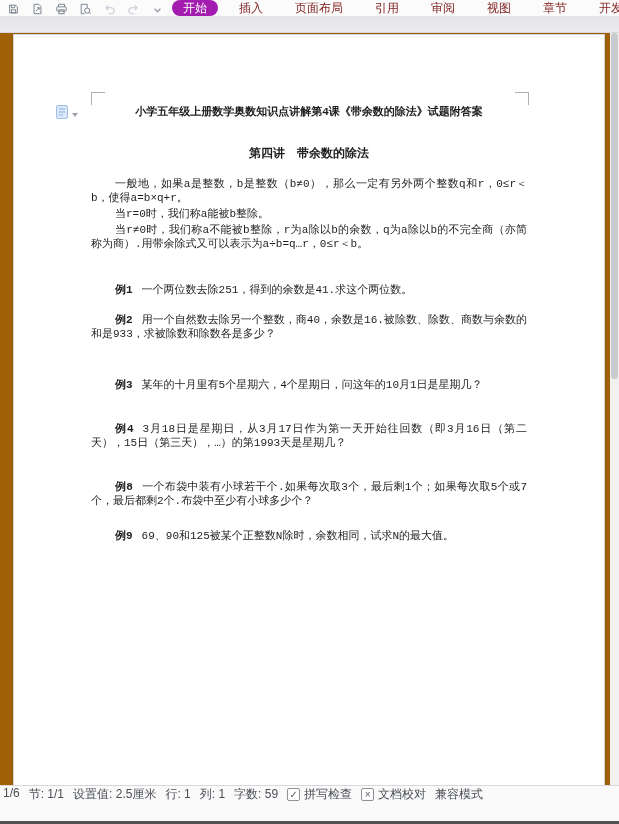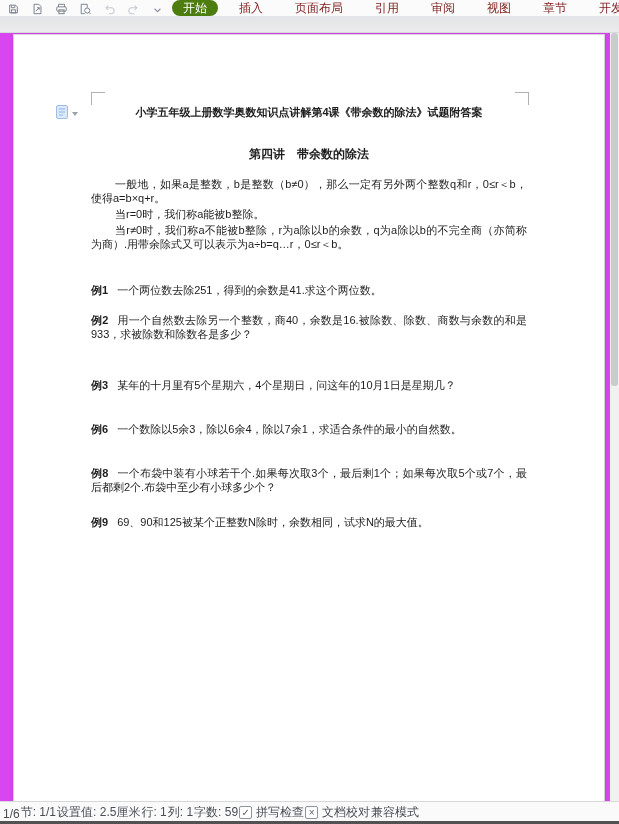--- a/index.html
+++ b/index.html
@@ -7,62 +7,62 @@
     font-family:"Liberation Sans","DejaVu Sans",sans-serif; }
   .app { width:619px; height:824px; display:flex; flex-direction:column; background:#e9e9eb; }
 
   
   .tabbar { height:16px; background:#fbfbfc; display:flex; align-items:flex-end; overflow:hidden; flex:0 0 auto; }
   .quick-icons { display:flex; align-items:flex-end; gap:10px; padding:0 8px 1px 6px; }
   .qicon { width:14px; height:13px; display:flex; align-items:flex-end; justify-content:center; cursor:pointer; }
   .qicon svg { display:block; }
   .tabs { display:flex; align-items:flex-end; gap:10px; padding-bottom:0; white-space:nowrap; }
   .tab { font-size:12px; color:#7f1d1d; padding:2px 11px 1px 11px; cursor:pointer; line-height:13px; }
-  .tab.active { background:#4d7c0f; color:#fff; border-radius:9px;text-align:center; }
+  .tab.active { background:#a21caf; color:#fff; border-radius:9px;text-align:center; }
 
   
   .ribbon-strip { height:17px; flex:0 0 auto;
     background:linear-gradient(#e3e4e7,#ebebed); border-bottom:1px solid #d9d9db; }
 
   
-  .doc-area { flex:1 1 auto; position:relative; background:#d946ef; overflow:hidden; }
+  .doc-area { flex:1 1 auto; position:relative; background:#a16207; overflow:hidden;font-family:Liberation Mono, monospace; }
   .page { position:absolute; left:13px; top:1px; width:592px; bottom:-10px; background:#fff;
     border:1px solid #d4d4d6; box-shadow:0 0 4px rgba(0,0,0,.12); }
   .scrollbar { position:absolute; right:0; top:0; bottom:0; width:9px; background:#f1f1f2; }
   .scroll-thumb { position:absolute; top:0; left:1px; width:7px; height:46%; background:#c9cccf; border-radius:3px; }
 
   
   .doc-widget { position:absolute; left:41px; top:69px; display:flex; align-items:center; gap:3px; cursor:pointer; }
   .caret-down { width:0; height:0; border-left:3px solid transparent; border-right:3px solid transparent;
     border-top:4px solid #9aa1a9; }
   .crop { position:absolute; width:14px; height:13px; }
   .crop-tl { left:77px; top:57px; border-left:1px solid #aeb2b7; border-top:1px solid #aeb2b7; }
   .crop-tr { left:501px; top:57px; border-right:1px solid #aeb2b7; border-top:1px solid #aeb2b7; }
 
   
   .content { position:absolute; left:77px; right:77px; top:70px; color:#1d1d1f; }
   .doc-title { font-size:11px; font-weight:bold; text-align:center; line-height:15px; }
   .doc-heading { font-size:12px; font-weight:bold; text-align:center; margin-top:25px; line-height:19px; }
   .para { font-size:11px; line-height:14px; text-align:justify; text-indent:24px; margin-top:2px; }
   .para:first-of-type { margin-top:13px; }
   .example { font-size:11px; line-height:14px; text-align:justify; }
-  .ex-label { font-weight:bold; margin-right:9px; }
+  .ex-label { font-weight:bold; margin-right:9px;margin-left:24px; }
   .example:nth-of-type(1){ margin-top:17px; }
   .example:nth-of-type(2){ margin-top:29px; }
   .example:nth-of-type(3){ margin-top:32px; }
   .example:nth-of-type(4){ margin-top:16px; }
   .example:nth-of-type(5){ margin-top:37px; }
   .example:nth-of-type(6){ margin-top:30px; }
   .example:nth-of-type(7){ margin-top:30px; }
   .example:nth-of-type(8){ margin-top:21px; }
   .example:nth-of-type(9){ margin-top:31px; }
 
   
-  .statusbar { height:20px; flex:0 0 auto; background:#fafafb; border-top:1px solid #d8d8da;
-    display:flex; align-items:flex-end; gap:1px; padding:0 0 0 3px; font-size:12px; color:#4a4f55; white-space:nowrap; }
+  .statusbar { height:36px; flex:0 0 auto; background:#fafafb; border-top:1px solid #d8d8da;
+    display:flex; align-items:flex-start; gap:9px; padding:0 0 0 3px; font-size:12px; color:#4a4f55; white-space:nowrap; }
   .sb-item { display:flex; align-items:center; gap:4px; }
   .sb-check { width:13px; height:13px; border:1px solid #8d949c; border-radius:2px; font-size:10px;
     line-height:11px; text-align:center; color:#5a6068; background:#fff; }
   .bottom-strip { height:3px; flex:0 0 auto; background:#525252; }
 </style>
 </head>
 <body>
 
 <div class="app">
 
@@ -158,21 +158,21 @@
         <div class="example">
           <span class="ex-label">例1</span><span>一个两位数去除251，得到的余数是41.求这个两位数。</span>
         </div>
         <div class="example">
           <span class="ex-label">例2</span><span>用一个自然数去除另一个整数，商40，余数是16.被除数、除数、商数与余数的和是933，求被除数和除数各是多少？</span>
         </div>
         <div class="example">
           <span class="ex-label">例3</span><span>某年的十月里有5个星期六，4个星期日，问这年的10月1日是星期几？</span>
         </div>
         <div class="example">
-          <span class="ex-label">例6</span><span>一个数除以5余3，除以6余4，除以7余1，求适合条件的最小的自然数。</span>
+          <span class="ex-label">例4</span><span>3月18日是星期日，从3月17日作为第一天开始往回数（即3月16日（第二天），15日（第三天），…）的第1993天是星期几？</span>
         </div>
         <div class="example">
           <span class="ex-label">例8</span><span>一个布袋中装有小球若干个.如果每次取3个，最后剩1个；如果每次取5个或7个，最后都剩2个.布袋中至少有小球多少个？</span>
         </div>
         <div class="example">
           <span class="ex-label">例9</span><span>69、90和125被某个正整数N除时，余数相同，试求N的最大值。</span>
         </div>
       </div>
     </div>
 

